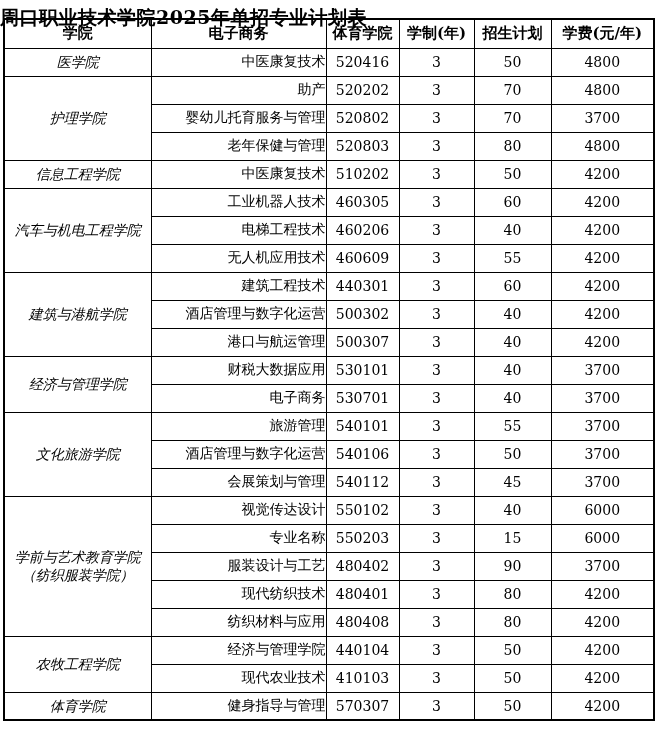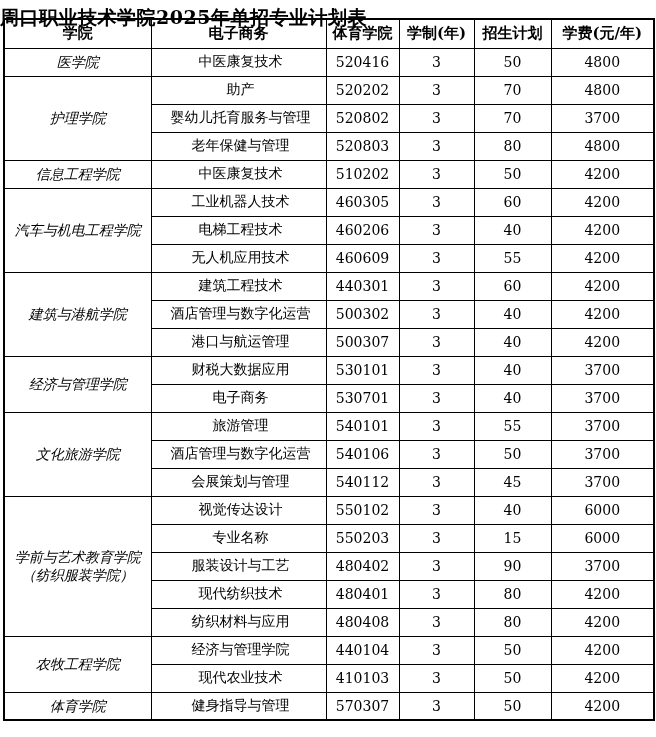--- a/index.html
+++ b/index.html
@@ -40,21 +40,21 @@
     overflow: hidden;
     white-space: nowrap;
   }
   .plan thead tr { height: 29px; }
   .plan tbody tr { height: 28px; }
   .plan th {
     font-size: 15px;
     font-weight: 700;
   }
   .plan td.major {
-    text-align: center;
+    text-align: right;
     padding-left: 4px;
   }
   .plan td.college {
     white-space: pre-line;
     line-height: 18px;
     font-style: italic;
   }
 </style>
 </head>
 <body>

